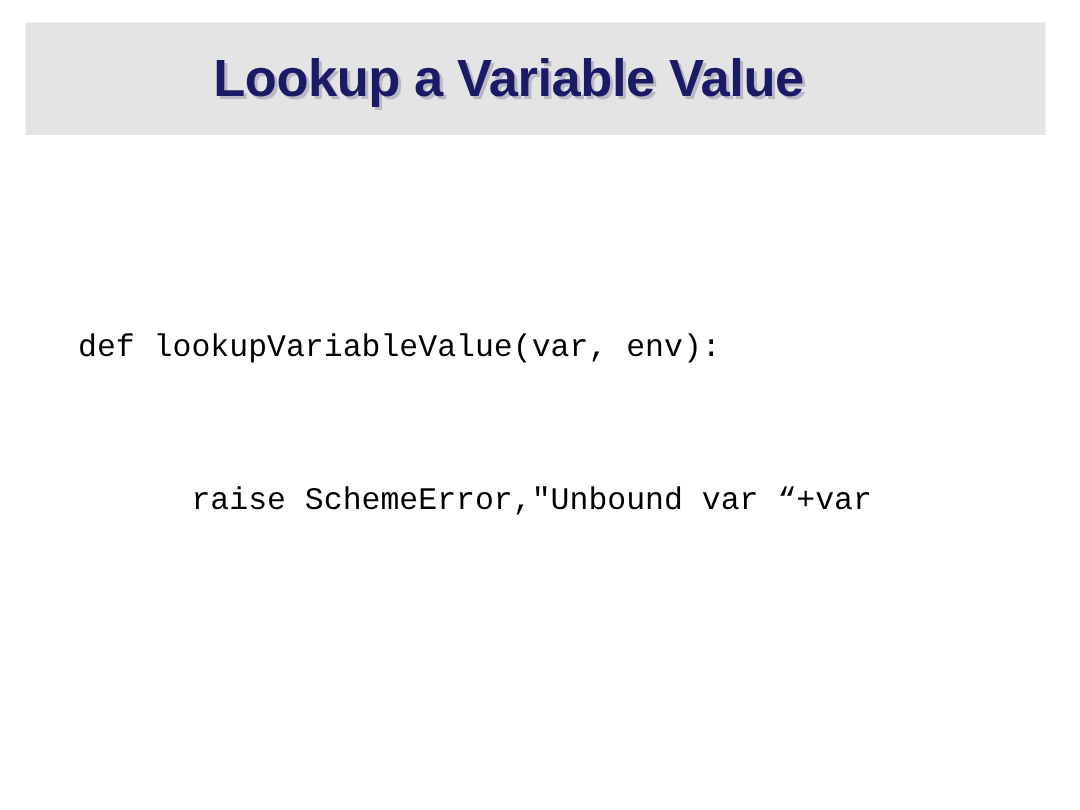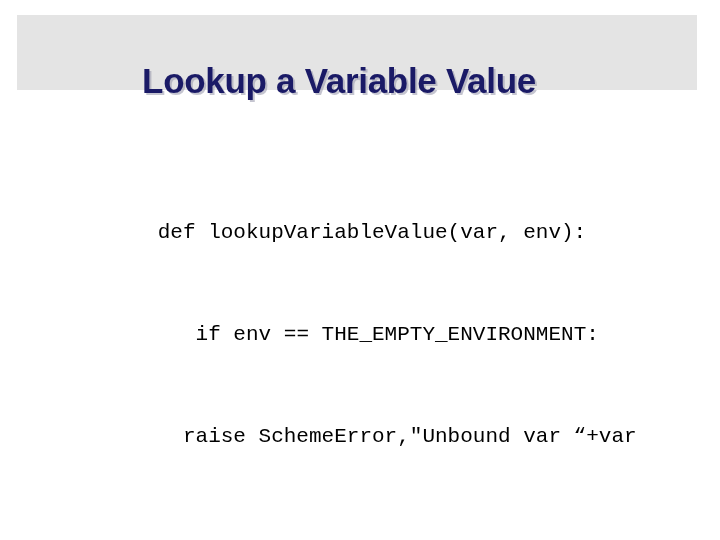--- a/index.html
+++ b/index.html
@@ -44,55 +44,52 @@
     align-items: center;
     justify-content: center;
     font-family: "Liberation Sans", sans-serif;
     font-weight: bold;
     font-size: 35px;
     line-height: 1;
     letter-spacing: -0.3px;
     color: #1a1a66;
     text-shadow: 2px 2px 0 rgba(150,150,170,0.55);
     white-space: nowrap;
-    margin-top: 28px;
   }
 
   
   #code-block {
     position: absolute;
     left: 52px;
     top: 148px;
     width: 640px;
     font-family: "Liberation Mono", "DejaVu Sans Mono", monospace;
     font-size: 21px;
     line-height: 34px;
     color: #000000;
     white-space: pre;
   }
 
   .code-line {
     white-space: pre;
     height: 34px;
     font-family: "Liberation Mono", "DejaVu Sans Mono", monospace;
-    text-align: center;
   }
 </style>
 </head>
 <body>
 
 <div id="slide">
 
   <div id="title-banner">
     <div id="title-text">Lookup a Variable Value</div>
   </div>
 
   <div id="code-block">
     <div class="code-line">def lookupVariableValue(var, env):</div>
-    <div class="code-line">    if env == THE_EMPTY_ENVIRONMENT:</div>
     <div class="code-line">      raise SchemeError,"Unbound var “+var</div>
     
     
     
     
   </div>
 
 </div>
 
 </body></html>

